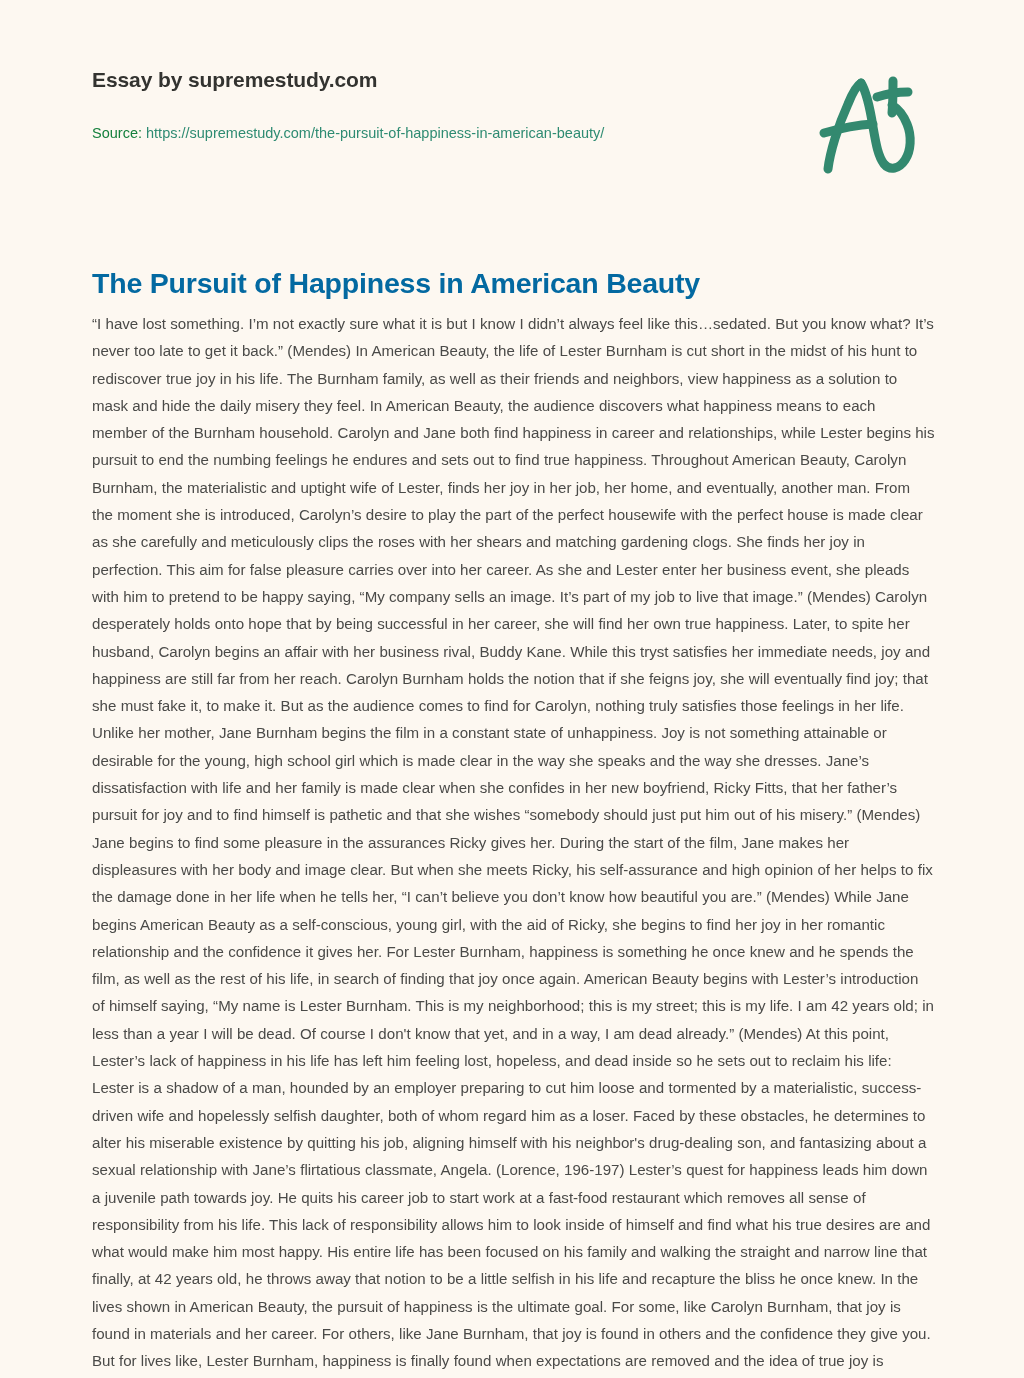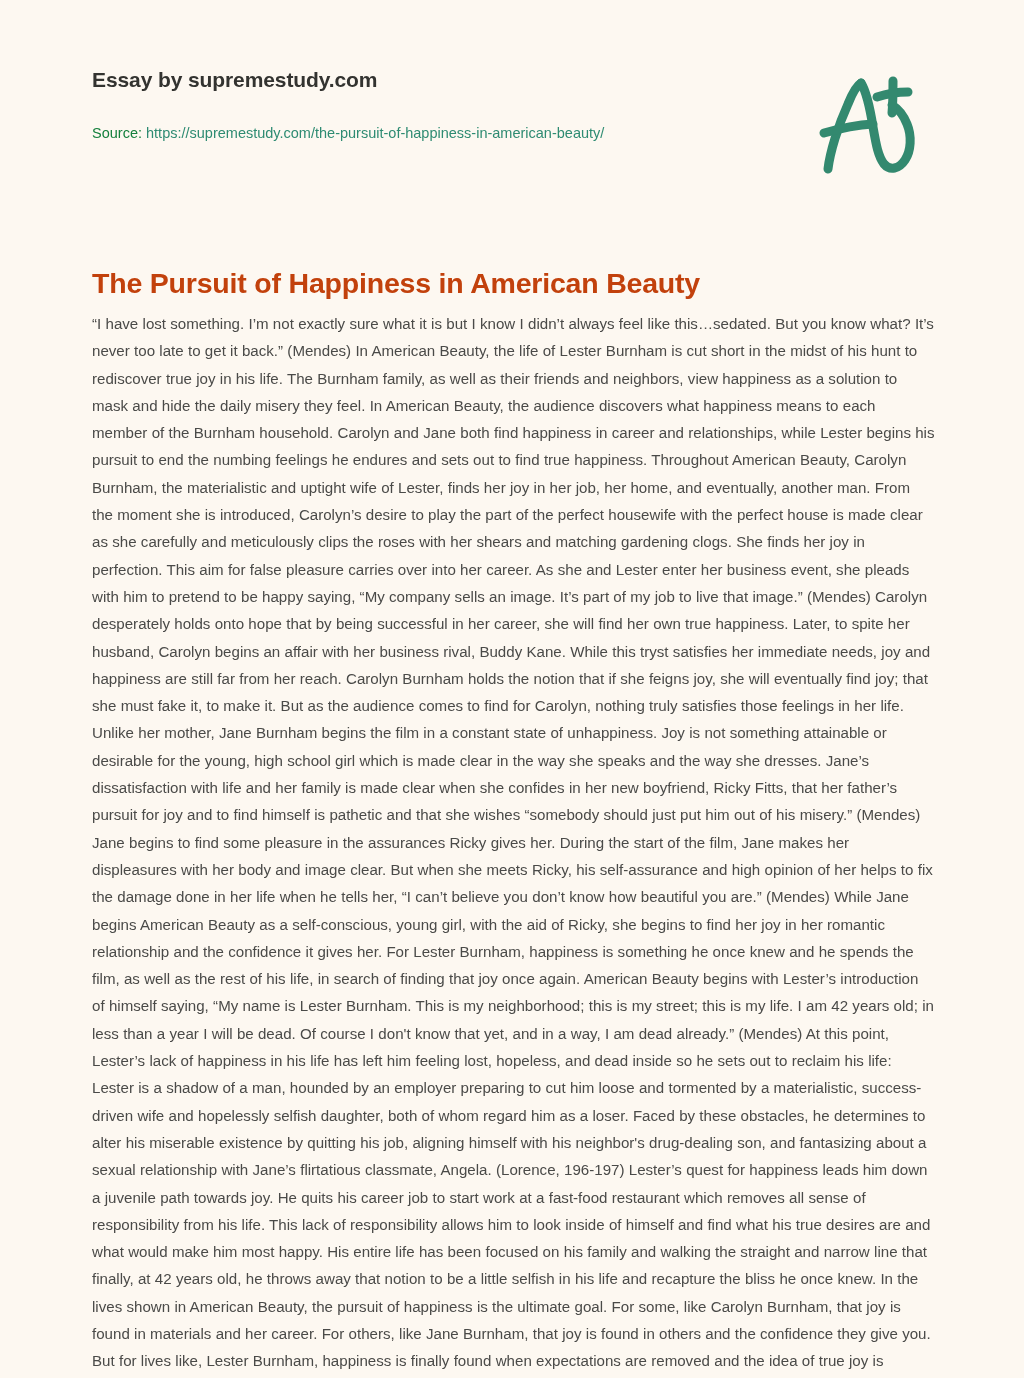--- a/index.html
+++ b/index.html
@@ -75,21 +75,21 @@
   }
 
   
   .title {
     position: absolute;
     left: 92px;
     top: 247px;
     width: 850px;
     font-size: 28.5px;
     font-weight: bold;
-    color: #c2410c;
+    color: #0369a1;
     letter-spacing: -0.2px;
     line-height: 34px;
   }
 
   
   .article-body {
     position: absolute;
     left: 92px;
     top: 310px;
     width: 843px;

